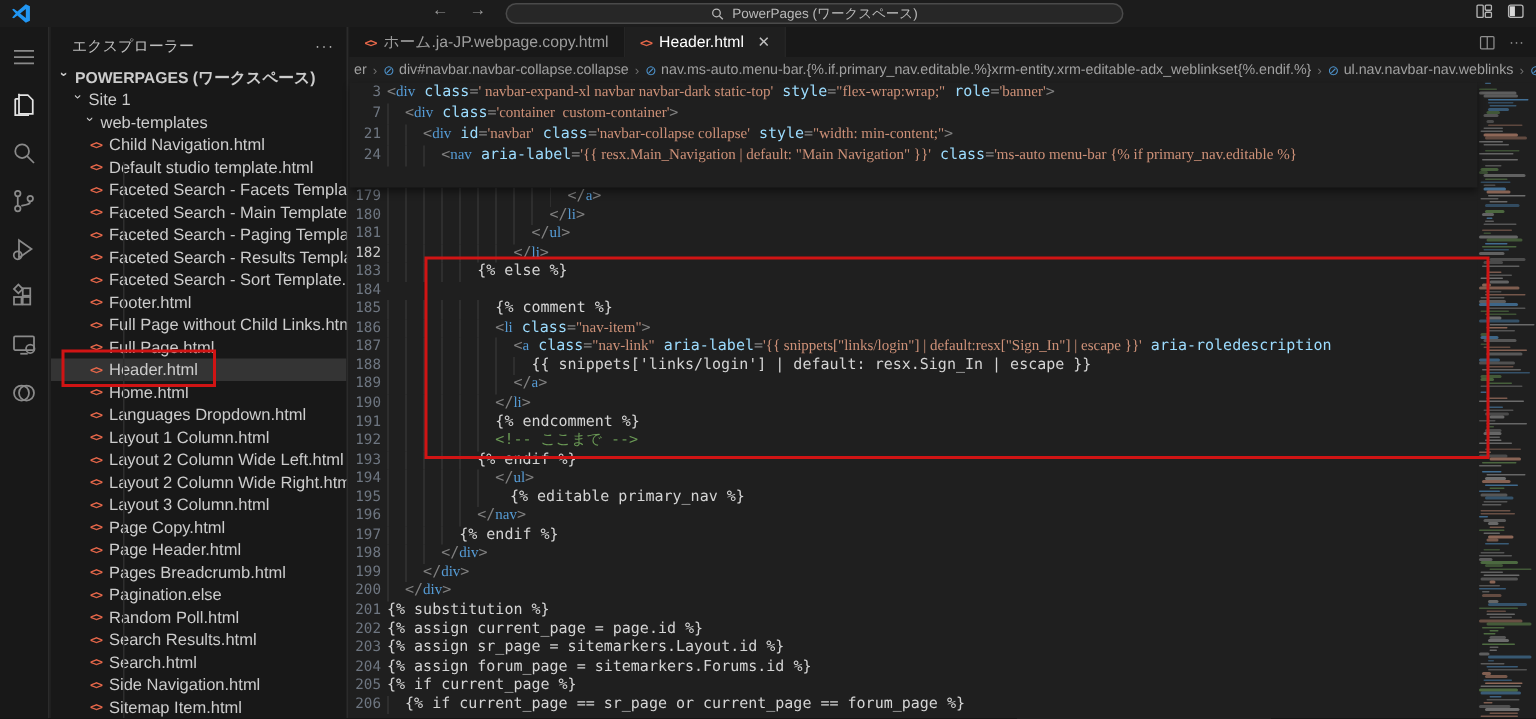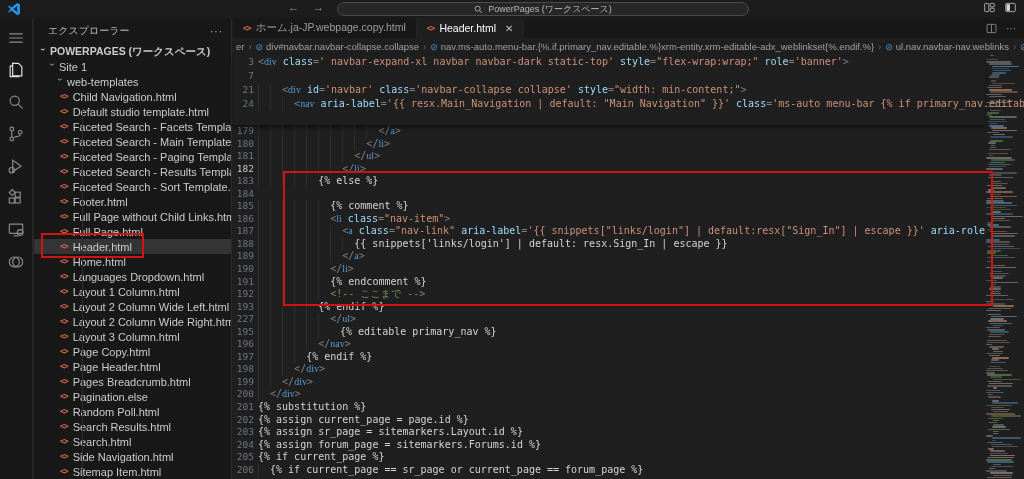--- a/index.html
+++ b/index.html
@@ -49,21 +49,21 @@
   
   .sticky { position:absolute; left:0; top:37px; width:752px; height:70px; background:#1f1f1f; box-shadow:0 3px 5px rgba(0,0,0,0.45); z-index:5; }
   .codepane { position:absolute; left:0; top:107px; width:752px; height:354px; overflow:hidden; }
   .cl { display:flex; height:12.55px; line-height:12.55px; font-family:"DejaVu Sans Mono", monospace; font-size:10px; white-space:pre; cursor:text; }
   .sticky .cl { height:14px; line-height:14px; }
   .ln { width:21px; text-align:right; color:#6e7681; flex:none; font-size:9.5px; }
   .ln.activeln { color:#c9c9c9; }
   .lc { margin-left:4px; position:relative; flex:none; }
   .guide { position:absolute; left:0; top:0; bottom:0; background:repeating-linear-gradient(to right, #2e2e2e 0 1px, transparent 1px 12.04px); }
   .tk-p { color:#808080; } .tk-t { color:#569cd6;font-family:Liberation Serif, serif; } .tk-a { color:#9cdcfe; }
-  .tk-s { color:#ce9178; } .tk-w { color:#d4d4d4; } .tk-c { color:#6a9955; }
+  .tk-s { color:#ce9178;font-family:Liberation Serif, serif; } .tk-w { color:#d4d4d4; } .tk-c { color:#6a9955; }
   
   .minimap { position:absolute; left:752px; top:37px; width:39px; height:424px; background:#1f1f1f; overflow:hidden; cursor:pointer; }
   .mmrow { height:1.4px; margin-bottom:0.8px; border-radius:1px; }
   
   .anno { position:absolute; border:2.5px solid #d01414; z-index:50; pointer-events:none; }
   #anno1 { left:41px; top:233px; width:103px; height:25px; }
   #anno2 { left:283px; top:171px; width:710px; height:135px; }
 </style>
 </head>
 <body>
@@ -317,41 +317,41 @@
           <span class="cico">⊘</span>
           <span>ul.nav.navbar-nav.weblinks</span>
         </span>
         <span class="csep">›</span>
         <span class="crumb">
           <span class="cico">⊘</span>
         </span>
       </div>
     <div class="sticky" id="sticky">
         <div class="cl"><span class="ln">3</span><span class="lc" style="padding-left: 0px;"><span class="tk-p">&lt;</span><span class="tk-t">div</span><span class="tk-a"> class</span><span class="tk-p">=</span><span class="tk-s">' navbar-expand-xl navbar navbar-dark static-top'</span><span class="tk-a"> style</span><span class="tk-p">=</span><span class="tk-s">"flex-wrap:wrap;"</span><span class="tk-a"> role</span><span class="tk-p">=</span><span class="tk-s">'banner'</span><span class="tk-p">&gt;</span></span></div>
-        <div class="cl"><span class="ln">7</span></div>
+        <div class="cl"><span class="ln">7</span><span class="lc" style="padding-left: 12.04px;"><span class="guide" style="width: 12.04px;"></span><span class="tk-p">&lt;</span><span class="tk-t">div</span><span class="tk-a"> class</span><span class="tk-p">=</span><span class="tk-s">'container  custom-container'</span><span class="tk-p">&gt;</span></span></div>
         <div class="cl"><span class="ln">21</span><span class="lc" style="padding-left: 24.08px;"><span class="guide" style="width: 24.08px;"></span><span class="tk-p">&lt;</span><span class="tk-t">div</span><span class="tk-a"> id</span><span class="tk-p">=</span><span class="tk-s">'navbar'</span><span class="tk-a"> class</span><span class="tk-p">=</span><span class="tk-s">'navbar-collapse collapse'</span><span class="tk-a"> style</span><span class="tk-p">=</span><span class="tk-s">"width: min-content;"</span><span class="tk-p">&gt;</span></span></div>
         <div class="cl"><span class="ln">24</span><span class="lc" style="padding-left: 36.12px;"><span class="guide" style="width: 36.12px;"></span><span class="tk-p">&lt;</span><span class="tk-t">nav</span><span class="tk-a"> aria-label</span><span class="tk-p">=</span><span class="tk-s">'{{ resx.Main_Navigation | default: "Main Navigation" }}'</span><span class="tk-a"> class</span><span class="tk-p">=</span><span class="tk-s">'ms-auto menu-bar {% if primary_nav.editable %}</span></span></div>
       </div>
     <div class="codepane" id="codepane">
         <div class="cl"><span class="ln">179</span><span class="lc" style="padding-left: 120.4px;"><span class="guide" style="width: 120.4px;"></span><span class="tk-p">&lt;/</span><span class="tk-t">a</span><span class="tk-p">&gt;</span></span></div>
         <div class="cl"><span class="ln">180</span><span class="lc" style="padding-left: 108.36px;"><span class="guide" style="width: 108.36px;"></span><span class="tk-p">&lt;/</span><span class="tk-t">li</span><span class="tk-p">&gt;</span></span></div>
         <div class="cl"><span class="ln">181</span><span class="lc" style="padding-left: 96.32px;"><span class="guide" style="width: 96.32px;"></span><span class="tk-p">&lt;/</span><span class="tk-t">ul</span><span class="tk-p">&gt;</span></span></div>
         <div class="cl"><span class="ln activeln">182</span><span class="lc" style="padding-left: 84.28px;"><span class="guide" style="width: 84.28px;"></span><span class="tk-p">&lt;/</span><span class="tk-t">li</span><span class="tk-p">&gt;</span></span></div>
         <div class="cl"><span class="ln">183</span><span class="lc" style="padding-left: 60.2px;"><span class="guide" style="width: 60.2px;"></span><span class="tk-w">{% else %}</span></span></div>
         <div class="cl"><span class="ln">184</span></div>
         <div class="cl"><span class="ln">185</span><span class="lc" style="padding-left: 72.24px;"><span class="guide" style="width: 72.24px;"></span><span class="tk-w">{% comment %}</span></span></div>
         <div class="cl"><span class="ln">186</span><span class="lc" style="padding-left: 72.24px;"><span class="guide" style="width: 72.24px;"></span><span class="tk-p">&lt;</span><span class="tk-t">li</span><span class="tk-a"> class</span><span class="tk-p">=</span><span class="tk-s">"nav-item"</span><span class="tk-p">&gt;</span></span></div>
         <div class="cl"><span class="ln">187</span><span class="lc" style="padding-left: 84.28px;"><span class="guide" style="width: 84.28px;"></span><span class="tk-p">&lt;</span><span class="tk-t">a</span><span class="tk-a"> class</span><span class="tk-p">=</span><span class="tk-s">"nav-link"</span><span class="tk-a"> aria-label</span><span class="tk-p">=</span><span class="tk-s">'{{ snippets["links/login"] | default:resx["Sign_In"] | escape }}'</span><span class="tk-a"> aria-roledescription</span></span></div>
         <div class="cl"><span class="ln">188</span><span class="lc" style="padding-left: 96.32px;"><span class="guide" style="width: 96.32px;"></span><span class="tk-w">{{ snippets['links/login'] | default: resx.Sign_In | escape }}</span></span></div>
         <div class="cl"><span class="ln">189</span><span class="lc" style="padding-left: 84.28px;"><span class="guide" style="width: 84.28px;"></span><span class="tk-p">&lt;/</span><span class="tk-t">a</span><span class="tk-p">&gt;</span></span></div>
         <div class="cl"><span class="ln">190</span><span class="lc" style="padding-left: 72.24px;"><span class="guide" style="width: 72.24px;"></span><span class="tk-p">&lt;/</span><span class="tk-t">li</span><span class="tk-p">&gt;</span></span></div>
         <div class="cl"><span class="ln">191</span><span class="lc" style="padding-left: 72.24px;"><span class="guide" style="width: 72.24px;"></span><span class="tk-w">{% endcomment %}</span></span></div>
         <div class="cl"><span class="ln">192</span><span class="lc" style="padding-left: 72.24px;"><span class="guide" style="width: 72.24px;"></span><span class="tk-c">&lt;!-- ここまで --&gt;</span></span></div>
         <div class="cl"><span class="ln">193</span><span class="lc" style="padding-left: 60.2px;"><span class="guide" style="width: 60.2px;"></span><span class="tk-w">{% endif %}</span></span></div>
-        <div class="cl"><span class="ln">227</span><span class="lc" style="padding-left: 72.24px;"><span class="guide" style="width: 72.24px;"></span><span class="tk-p">&lt;/</span><span class="tk-t">ul</span><span class="tk-p">&gt;</span></span></div>
+        <div class="cl"><span class="ln">194</span><span class="lc" style="padding-left: 72.24px;"><span class="guide" style="width: 72.24px;"></span><span class="tk-p">&lt;/</span><span class="tk-t">ul</span><span class="tk-p">&gt;</span></span></div>
         <div class="cl"><span class="ln">195</span><span class="lc" style="padding-left: 82px;"><span class="guide" style="width: 72.24px;"></span><span class="tk-w">{% editable primary_nav %}</span></span></div>
         <div class="cl"><span class="ln">196</span><span class="lc" style="padding-left: 60.2px;"><span class="guide" style="width: 60.2px;"></span><span class="tk-p">&lt;/</span><span class="tk-t">nav</span><span class="tk-p">&gt;</span></span></div>
         <div class="cl"><span class="ln">197</span><span class="lc" style="padding-left: 48.16px;"><span class="guide" style="width: 48.16px;"></span><span class="tk-w">{% endif %}</span></span></div>
         <div class="cl"><span class="ln">198</span><span class="lc" style="padding-left: 36.12px;"><span class="guide" style="width: 36.12px;"></span><span class="tk-p">&lt;/</span><span class="tk-t">div</span><span class="tk-p">&gt;</span></span></div>
         <div class="cl"><span class="ln">199</span><span class="lc" style="padding-left: 24.08px;"><span class="guide" style="width: 24.08px;"></span><span class="tk-p">&lt;/</span><span class="tk-t">div</span><span class="tk-p">&gt;</span></span></div>
         <div class="cl"><span class="ln">200</span><span class="lc" style="padding-left: 12.04px;"><span class="guide" style="width: 12.04px;"></span><span class="tk-p">&lt;/</span><span class="tk-t">div</span><span class="tk-p">&gt;</span></span></div>
         <div class="cl"><span class="ln">201</span><span class="lc" style="padding-left: 0px;"><span class="tk-w">{% substitution %}</span></span></div>
         <div class="cl"><span class="ln">202</span><span class="lc" style="padding-left: 0px;"><span class="tk-w">{% assign current_page = page.id %}</span></span></div>
         <div class="cl"><span class="ln">203</span><span class="lc" style="padding-left: 0px;"><span class="tk-w">{% assign sr_page = sitemarkers.Layout.id %}</span></span></div>
         <div class="cl"><span class="ln">204</span><span class="lc" style="padding-left: 0px;"><span class="tk-w">{% assign forum_page = sitemarkers.Forums.id %}</span></span></div>

